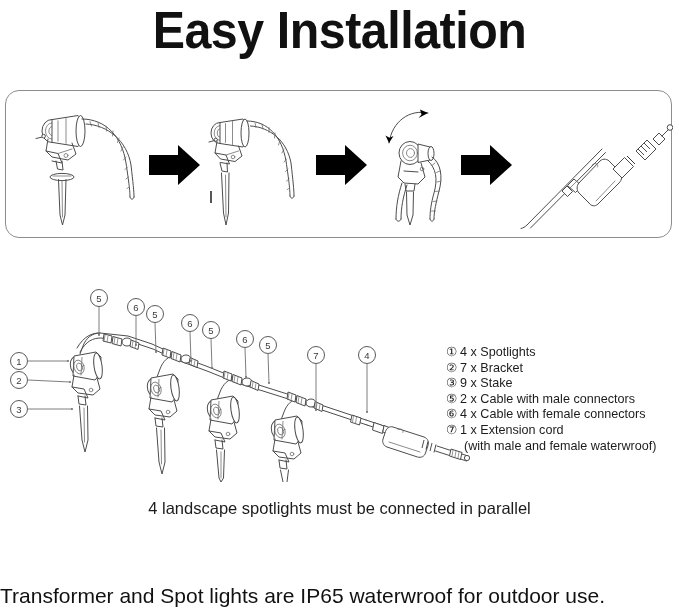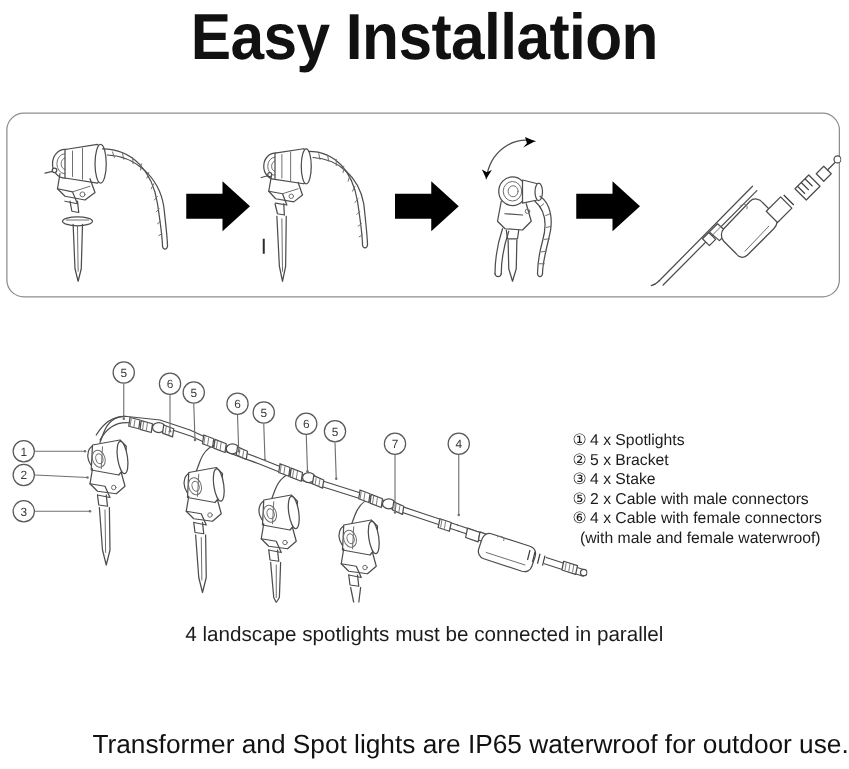--- a/index.html
+++ b/index.html
@@ -68,21 +68,20 @@
     width: 228px;
     font-family: "Liberation Sans", sans-serif;
     font-size: 12.6px;
     line-height: 15.6px;
     color: #1c1c1c;
     white-space: nowrap;
   }
   .legend-row {
     display: block;
     white-space: nowrap;
-    margin-left: 12px;
   }
   .legend-num {
     display: inline-block;
     width: 14px;
     font-size: 12.6px;
   }
   .legend-sub {
     display: block;
     padding-left: 18px;
     white-space: nowrap;
@@ -98,21 +97,21 @@
     font-size: 16.5px;
     line-height: 22px;
     color: #1c1c1c;
     white-space: nowrap;
   }
   .caption-footer {
     position: absolute;
     left: 0;
     top: 582px;
     width: 679px;
-    text-align: right;
+    text-align: left;
     font-size: 21px;
     line-height: 28px;
     color: #111111;
     white-space: nowrap;
   }
 
   
   .la {
     fill: none;
     stroke: #4d4d4d;
@@ -567,29 +566,32 @@
       <circle cx="367" cy="130" r="1" fill="#6f6f6f"></circle>
     </g>
   </svg>
 </div>
 
 <div class="legend">
   <div class="legend-row">
     <span class="legend-num">①</span><span>4 x Spotlights</span>
   </div>
   <div class="legend-row">
-    <span class="legend-num">②</span><span>5 x Bracket</span>
+    <span class="legend-num">②</span><span>7 x Bracket</span>
   </div>
   <div class="legend-row">
-    <span class="legend-num">③</span><span>4 x Stake</span>
+    <span class="legend-num">③</span><span>9 x Stake</span>
   </div>
   <div class="legend-row">
     <span class="legend-num">⑤</span><span>2 x Cable with male connectors</span>
   </div>
   <div class="legend-row">
     <span class="legend-num">⑥</span><span>4 x Cable with female connectors</span>
   </div>
+  <div class="legend-row">
+    <span class="legend-num">⑦</span><span>1 x Extension cord</span>
+  </div>
   <div class="legend-sub">(with male and female waterwroof)</div>
 </div>
 
 <div class="caption-parallel">4 landscape spotlights must be connected in parallel</div>
 
 <div class="caption-footer">Transformer and Spot lights are IP65 waterwroof for outdoor use.</div>
 
 </body></html>

